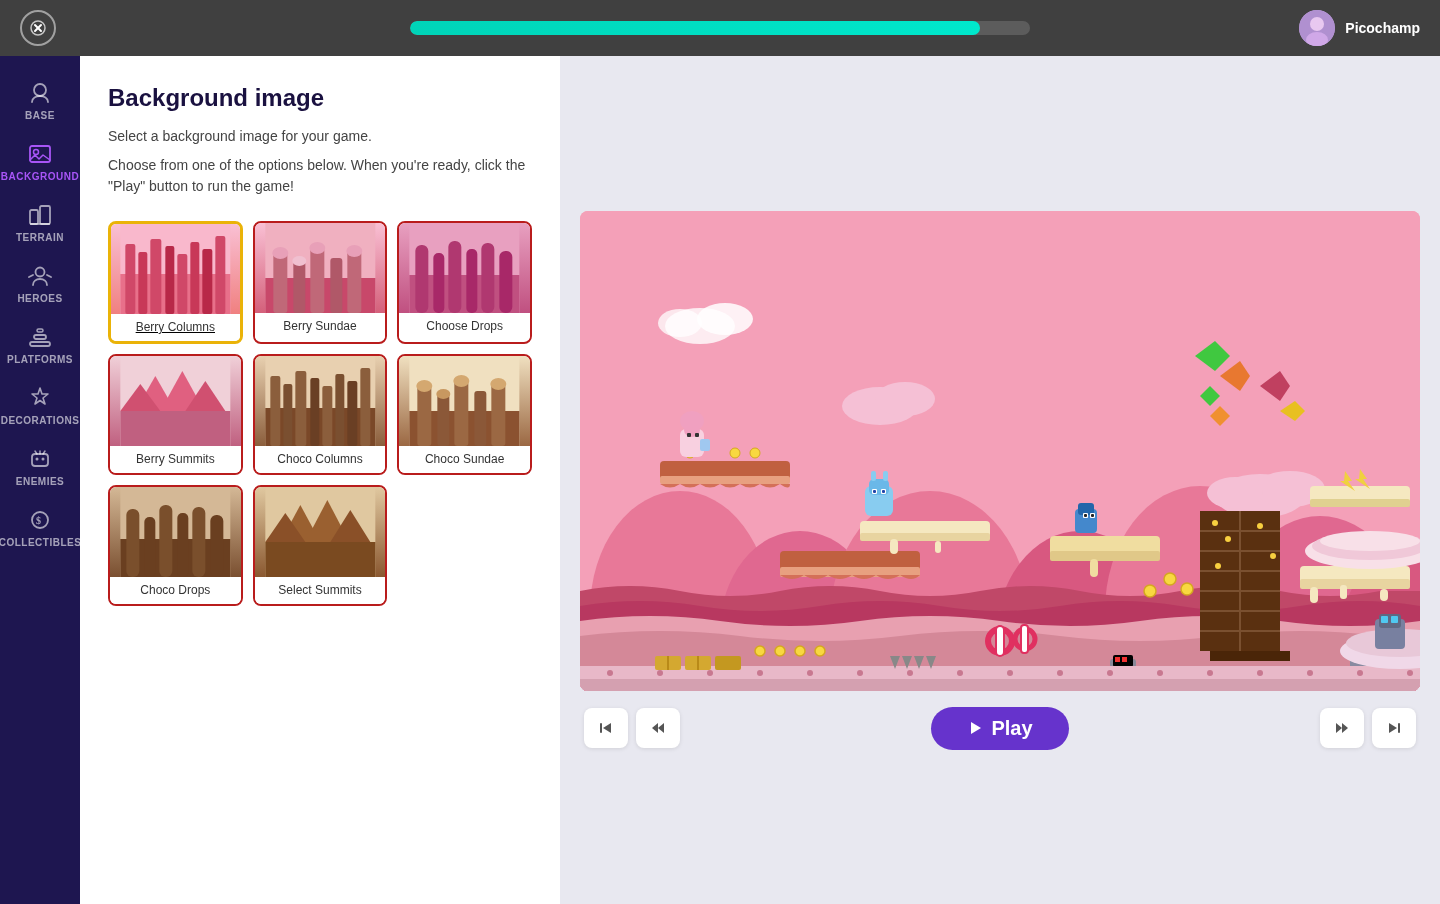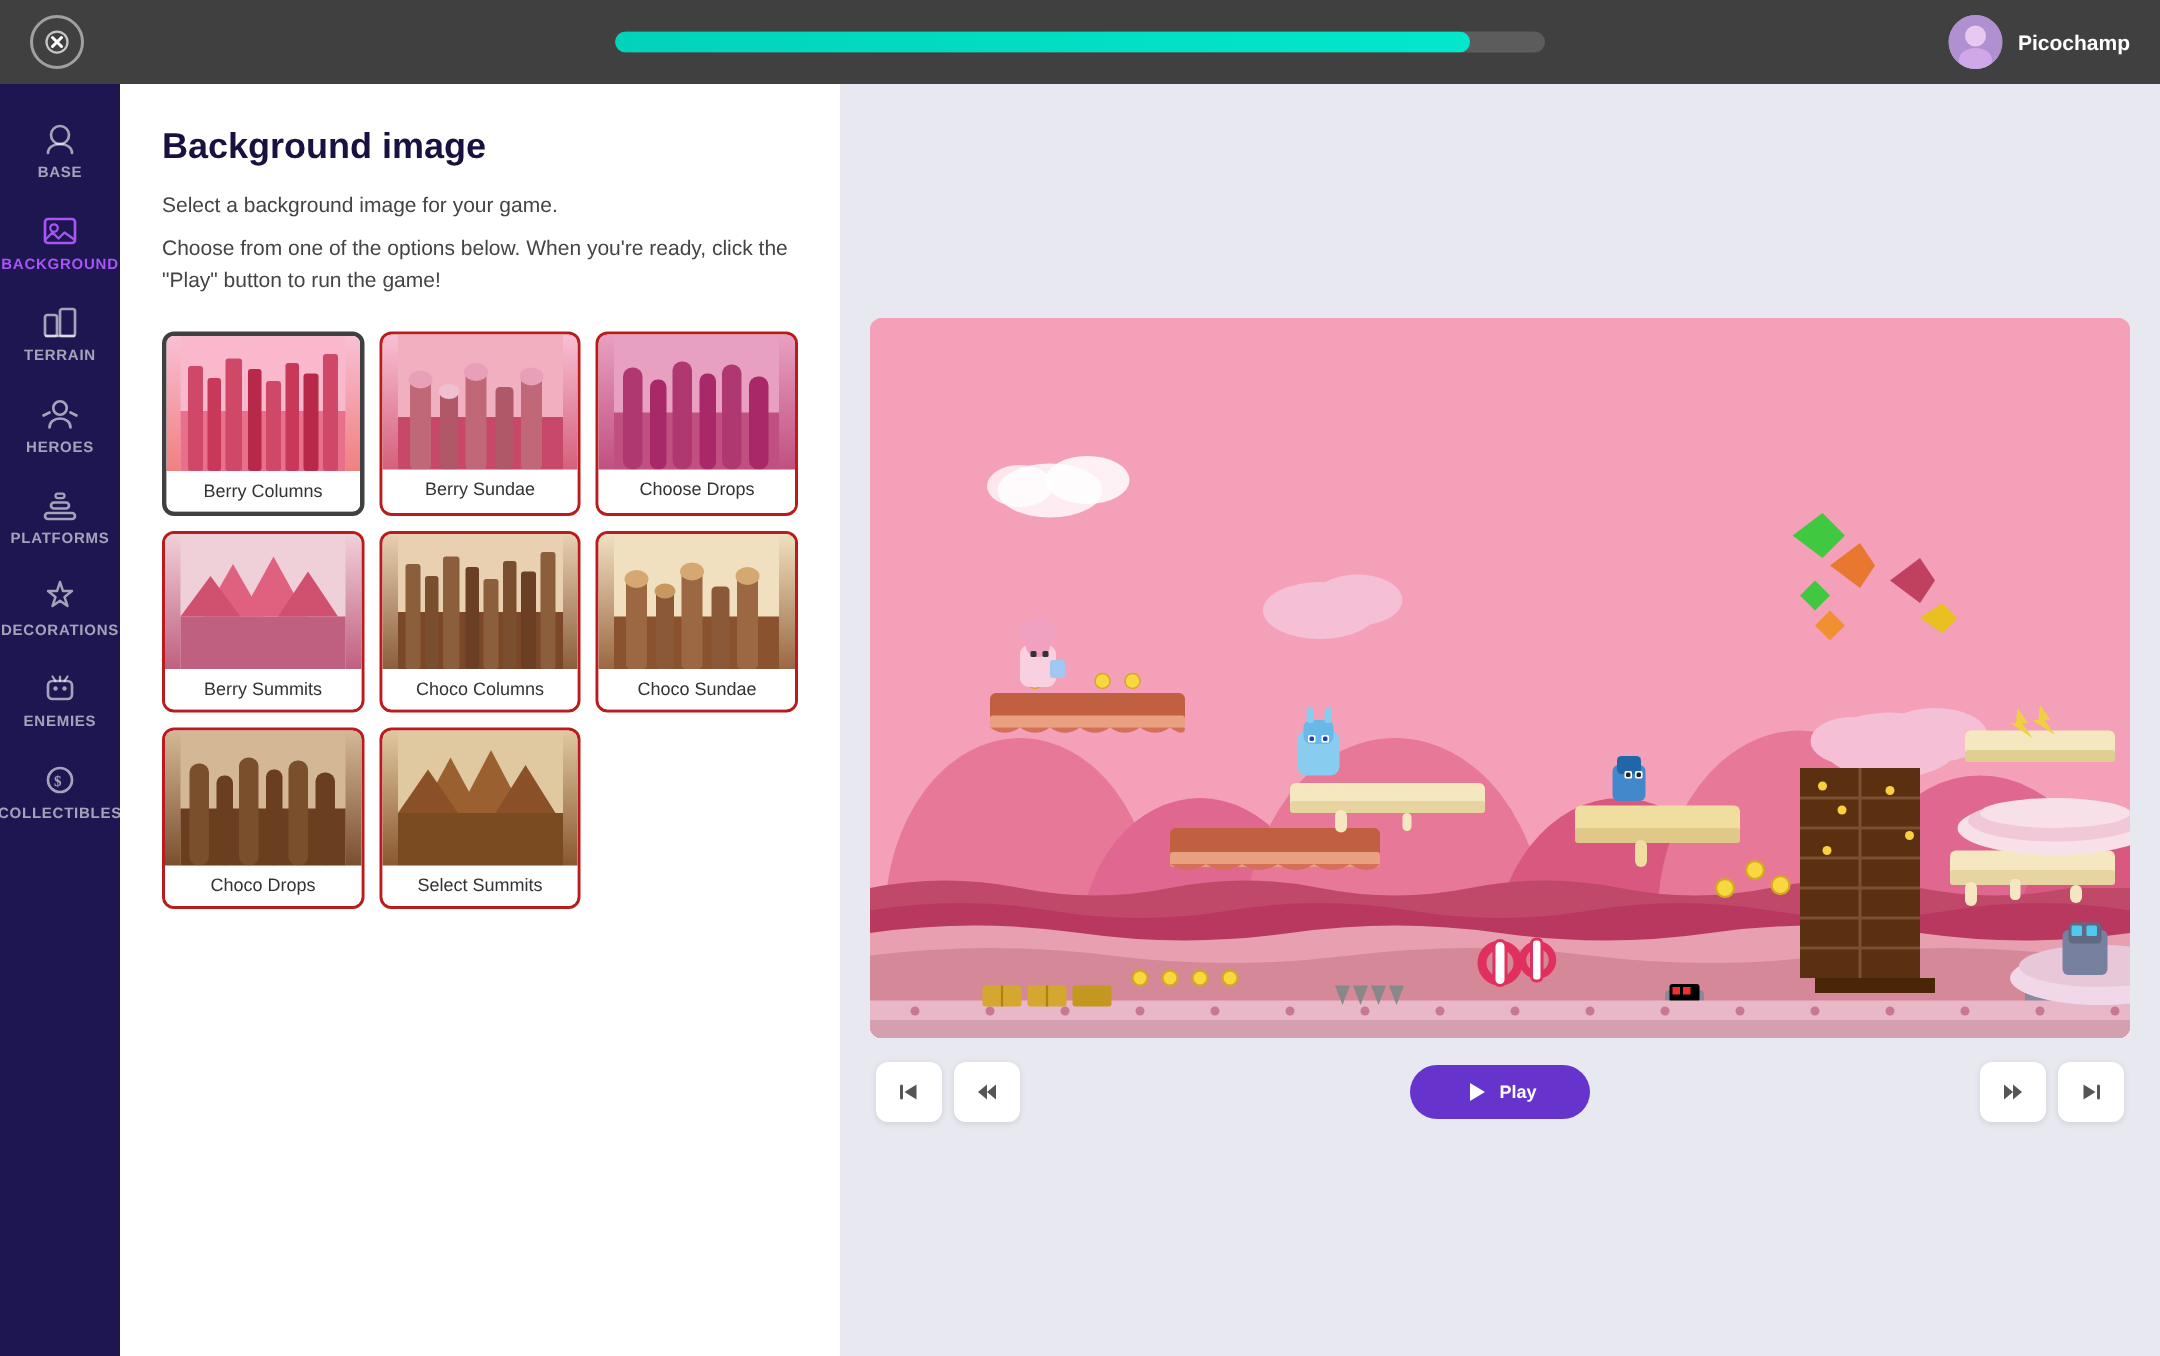--- a/index.html
+++ b/index.html
@@ -122,21 +122,22 @@
     }
     .bg-option {
       border-radius: 8px;
       border: 2px solid #b91c1c;
       overflow: hidden;
       cursor: pointer;
       display: flex;
       flex-direction: column;
     }
     .bg-option.selected {
-      border: 3px solid #404040;
+      border: 3px solid #eab308;
+      text-decoration: underline;
     }
     .bg-thumb {
       height: 90px;
       position: relative;
       overflow: hidden;
     }
     .bg-label {
       text-align: center;
       font-size: 12px;
       color: #333;
@@ -201,21 +202,21 @@
       font-size: 16px;
       color: #555;
       box-shadow: 0 1px 4px rgba(0,0,0,0.1);
     }
     .play-btn {
       background: #6633cc;
       color: white;
       border: none;
       border-radius: 24px;
       padding: 10px 36px;
-      font-size: 12px;
+      font-size: 20px;
       font-weight: 700;
       cursor: pointer;
       display: flex; align-items: center; gap: 8px;
     }
 
     
     .thumb-svg { width: 100%; height: 100%; }
   </style>
 </head>
 <body>

